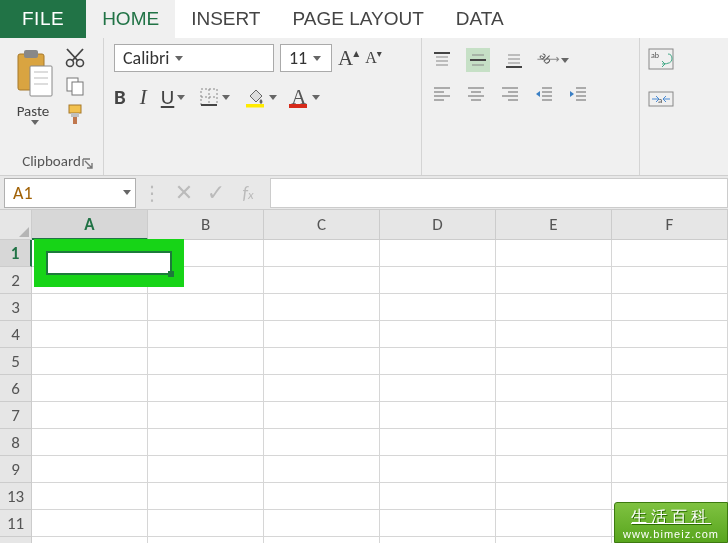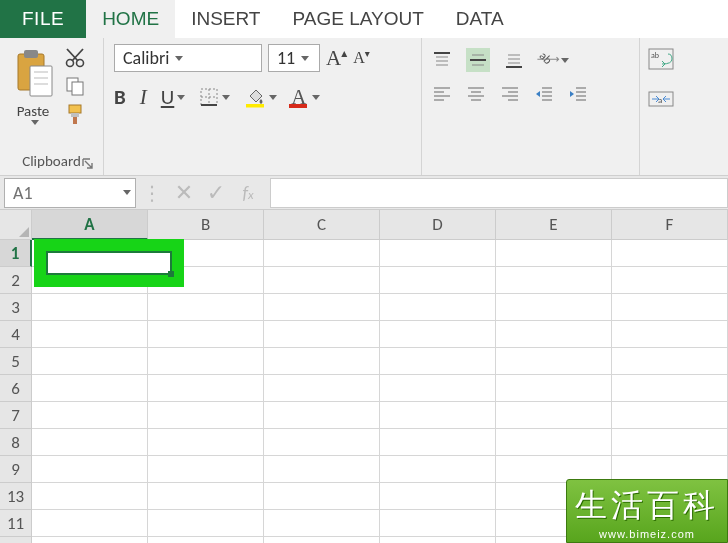--- a/index.html
+++ b/index.html
@@ -95,21 +95,21 @@
   
   .namebar {
     height: 34px;
     background:#e8e8e8;
     display:flex; align-items:center;
     border-bottom:1px solid #ccc;
   }
   .namebox {
     width:132px; height:30px; background:#fff; border:1px solid #b0b0b0;
     margin-left:4px; display:flex; align-items:center; position:relative;
-    font-size:18px; padding-left:8px; color:#737373;
+    font-size:18px; padding-left:8px; color:#a16207;
   }
   .namebox .arrow { position:absolute; right:4px; }
   .fbar-btn { width:32px; height:30px; display:flex; align-items:center; justify-content:center; color:#bbb; }
   .fx { font-style:italic; font-size:18px; }
   .formula-input { flex:1; height:30px; background:#fff; border:1px solid #ccc; margin-left:6px; }
   
   .grid { position:relative; }
   .col-headers { display:flex; height:30px; }
   .corner { width:44px; height:30px; background:#e6e6e6; border-right:1px solid #ccc; border-bottom:1px solid #ccc; position:relative;}
   .corner::after { content:''; position:absolute; right:2px; bottom:2px; width:0;height:0;border-left:10px solid transparent;border-bottom:10px solid #b5b5b5;}
@@ -142,21 +142,21 @@
     width:6px; height:6px; background:#1d7a3b;
   }
   
   .watermark {
     position:absolute; right:0; bottom:0;
     background: linear-gradient(#7fc241,#58a51d);
     border:1px solid #3c7a0f; border-radius:3px 0 0 0;
     color:#fff; font-family: "SimSun","Songti SC",serif;
     padding:4px 8px 2px 8px; text-align:center;
   }
-  .watermark .l1 { font-size:32px; letter-spacing:4px; text-shadow:1px 1px 0 #2b6b00;}
+  .watermark .l1 { font-size:16px; letter-spacing:4px; text-shadow:1px 1px 0 #2b6b00;text-decoration:underline;}
   .watermark .l2 { font-size:11px; font-family:Arial; letter-spacing:1px;}
   svg { display:block; }
 </style>
 </head>
 <body>
 
 <div class="tabstrip">
   <div class="tab-file">FILE</div>
   <div class="tab active">HOME</div>
   <div class="tab">INSERT</div>
@@ -212,21 +212,21 @@
         <svg width="14" height="14" viewBox="0 0 14 14">
             <path d="M2 2 H9 M2 2 V9 M4 4 L11 11 M11 6 V11 H6" fill="none" stroke="#777" stroke-width="1.4"></path>
           </svg>
       </span>
     </div>
   </div>
 
   <div class="rgroup" style="width:318px">
     <div class="body" style="flex-direction:column">
       <div class="font-row1">
-        <div class="combo" style="width:148px">
+        <div class="combo" style="width:160px">
           <span>Calibri</span>
           <span class="arrow dd"></span>
         </div>
         <div class="combo" style="width:52px">
           <span>11</span>
           <span class="arrow dd"></span>
         </div>
         <div class="btn">
           <span style="font-family:serif">A<span style="font-size:12px;vertical-align:super">▴</span></span>
         </div>

